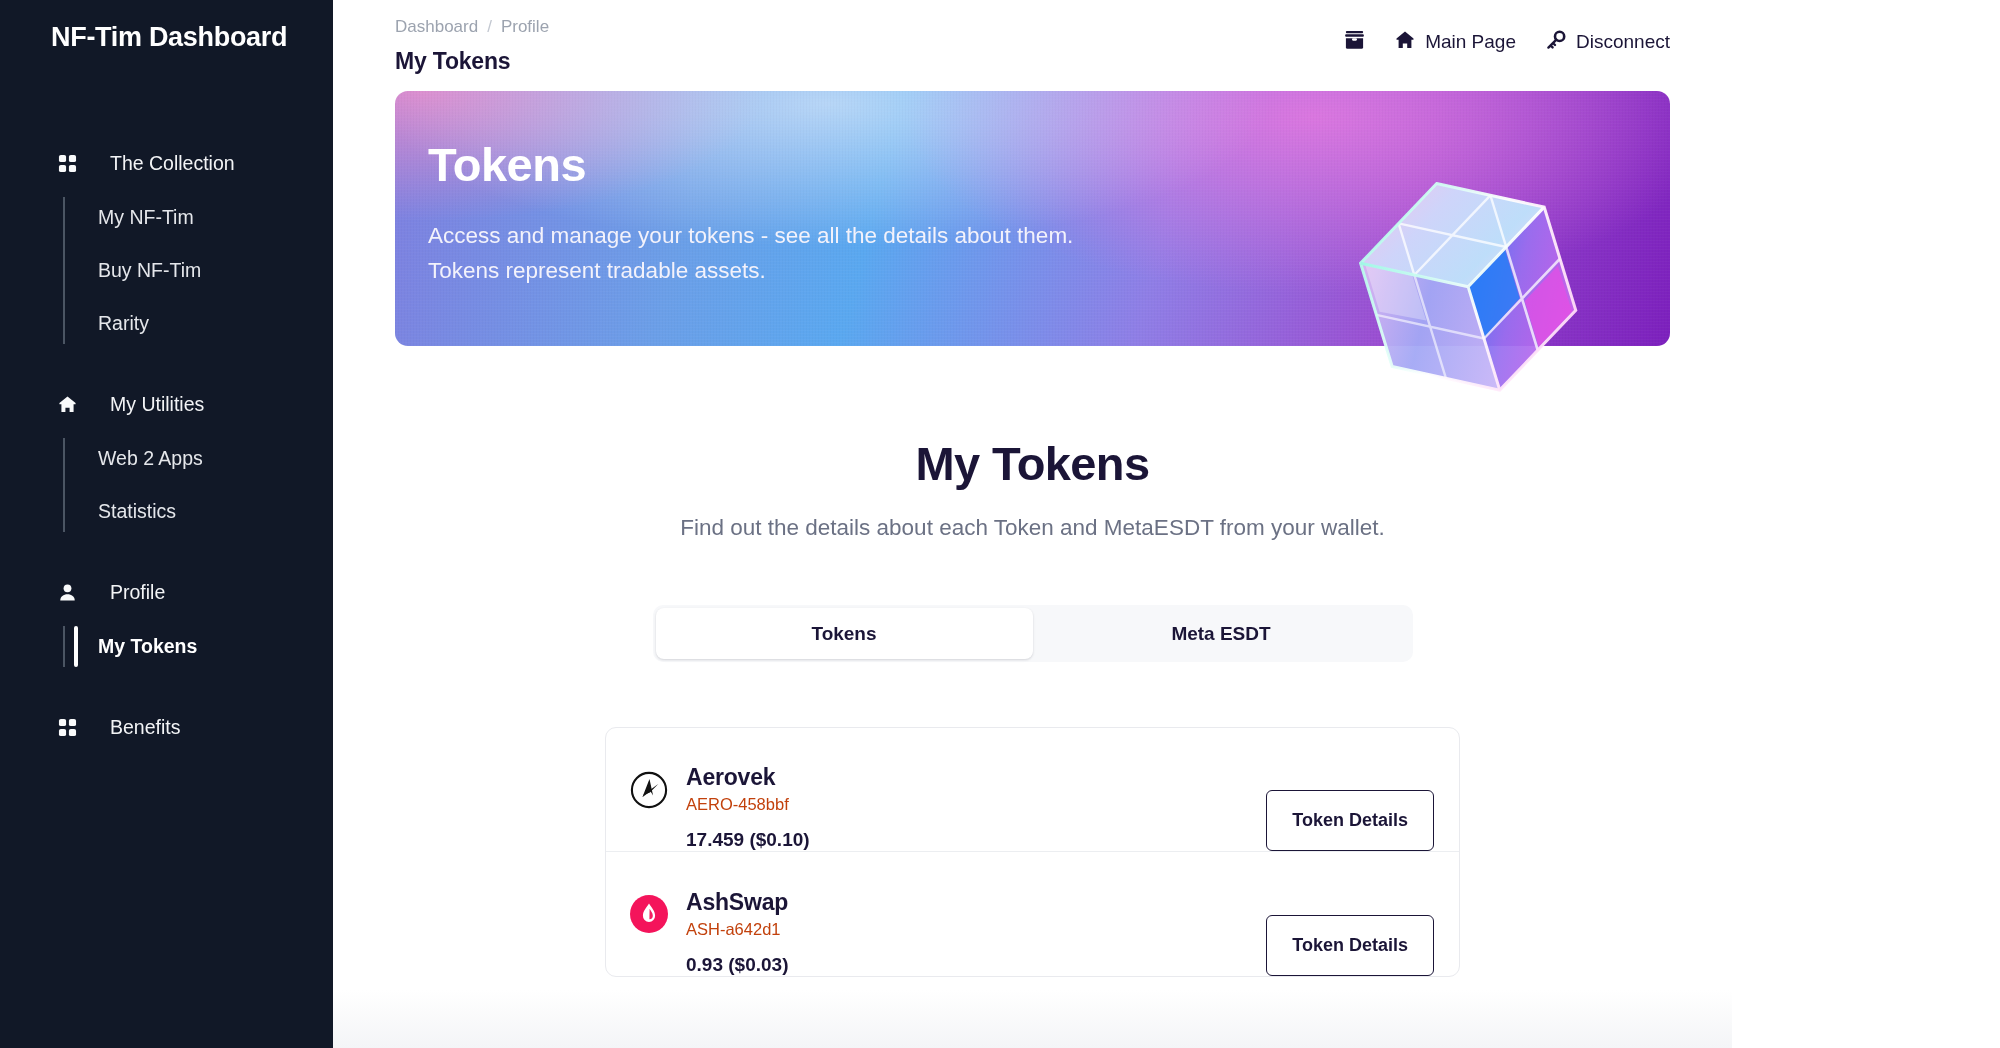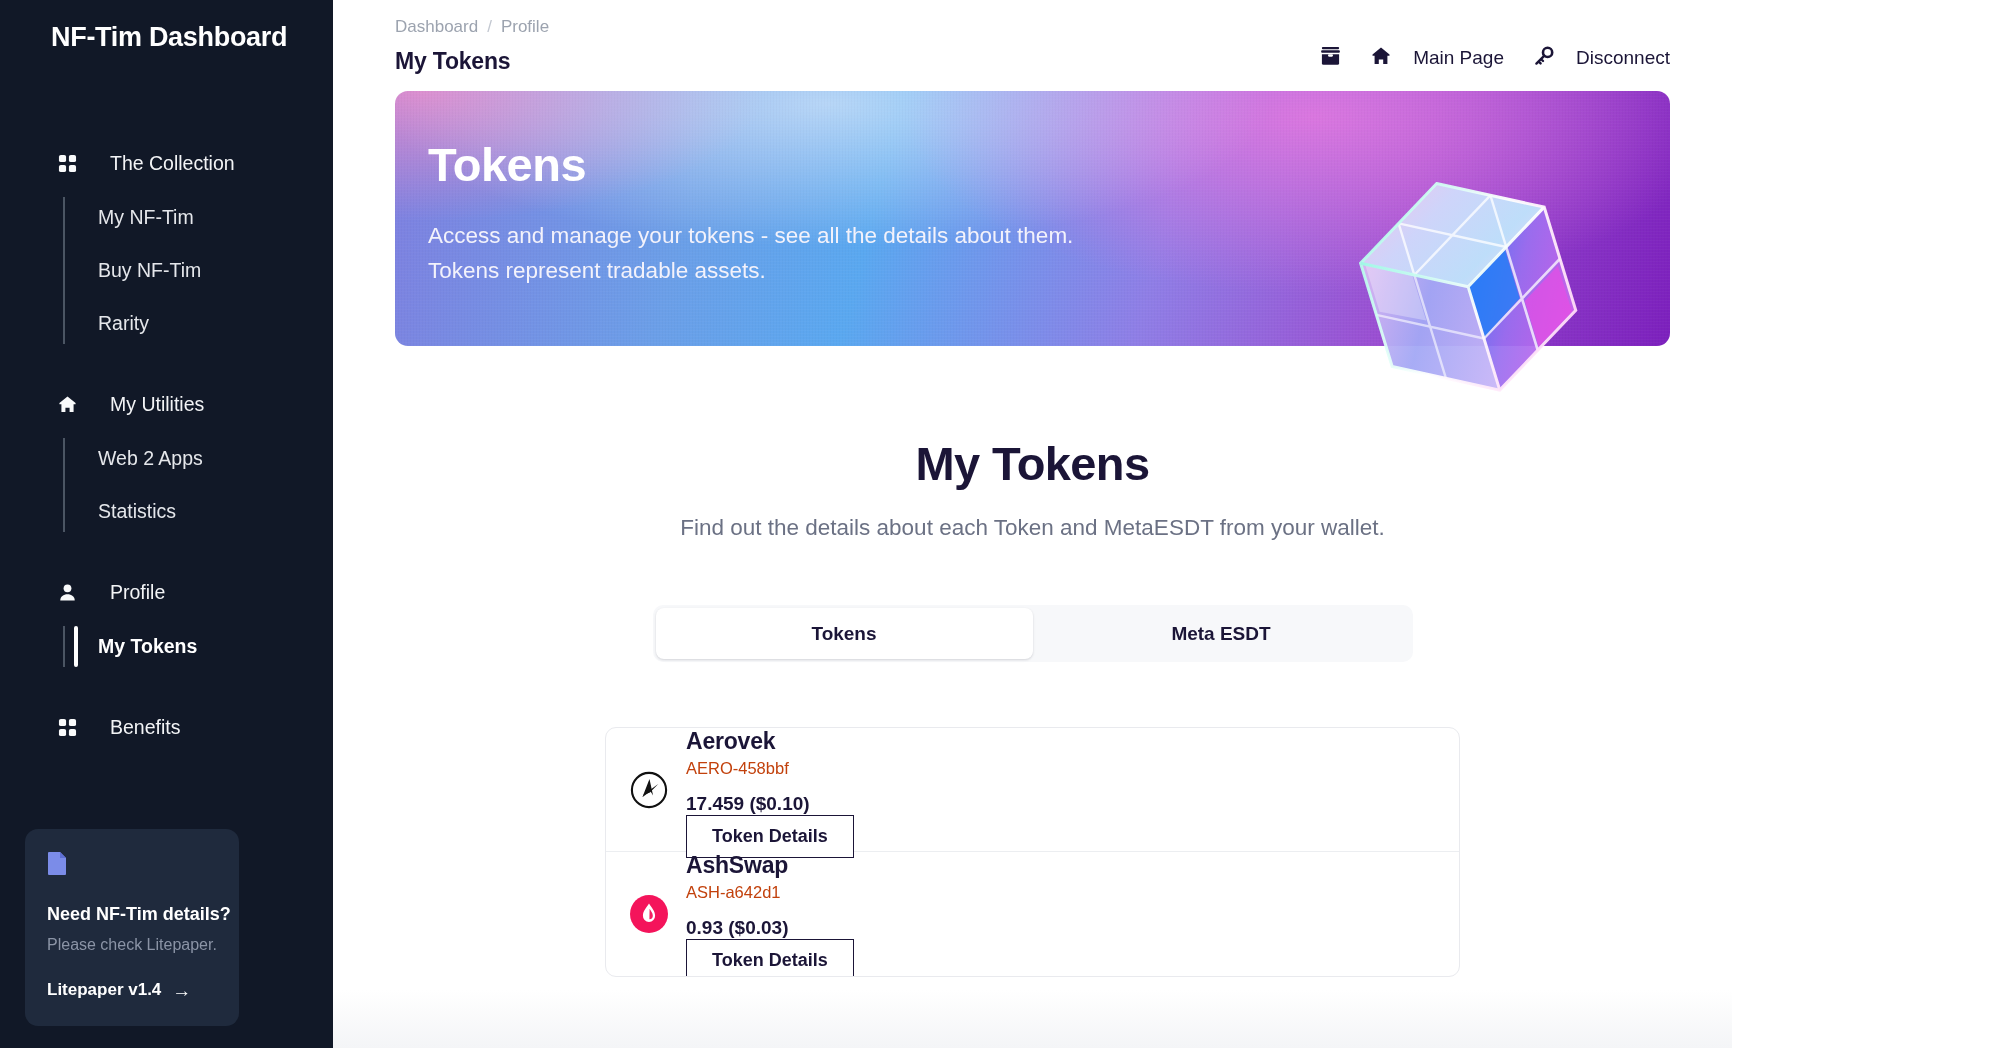--- a/index.html
+++ b/index.html
@@ -168,25 +168,24 @@
 
   .topright {
     display: flex;
     align-items: center;
     gap: 30px;
     padding-top: 20px;
   }
   .tr-item {
     display: flex;
     align-items: center;
-    gap: 22px;
+    gap: 10px;
     color: #1b1537;
     font-size: 19px;
     cursor: pointer;
-    margin-top: 16px;
   }
 
   
   .hero-wrap {
     position: relative;
     margin: 13px 62px 0 62px;
     height: 255px;
   }
   .hero {
     position: relative;
@@ -287,25 +286,24 @@
     margin: 65px auto 0 auto;
     width: 855px;
     background: #ffffff;
     border: 1px solid #e9eaee;
     border-radius: 11px;
     overflow: hidden;
   }
   .token-row {
     position: relative;
     display: flex;
-    align-items: flex-start;
+    align-items: flex-end;
     height: 124px;
     padding: 0 25px 0 80px;
     border-bottom: 1px solid #eceef1;
-    flex-direction: column;
   }
   .token-row:last-child { border-bottom: none; }
   .token-logo {
     position: absolute;
     left: 24px;
     top: 50%;
     transform: translateY(-50%);
     width: 38px; height: 38px;
   }
   .token-info { flex: 1; }
@@ -326,22 +324,22 @@
     font-weight: 700;
     color: #1b1537;
     margin-top: 15px;
   }
   .details-btn {
     border: 1.6px solid #1b1537;
     background: #ffffff;
     color: #1b1537;
     font-size: 18px;
     font-weight: 700;
-    border-radius: 0;
-    padding: 10px 25px;
+    border-radius: 6px;
+    padding: 19px 25px;
     cursor: pointer;
     font-family: "Liberation Sans", sans-serif;
     white-space: nowrap;
   }
 
   .fadeout {
     position: absolute;
     left: 0; right: 0; bottom: 0;
     height: 58px;
     background: linear-gradient(to bottom, rgba(255,255,255,0) 0%, #f4f5f7 100%);
@@ -416,34 +414,20 @@
                 <rect x="11.5" y="1" width="7.5" height="7.5" rx="2" fill="#f9fafb"></rect>
                 <rect x="1" y="11.5" width="7.5" height="7.5" rx="2" fill="#f9fafb"></rect>
                 <rect x="11.5" y="11.5" width="7.5" height="7.5" rx="2" fill="#f9fafb"></rect>
               </svg>
           </span>
           <span>Benefits</span>
         </div>
       </div>
     </nav>
 
-    <div class="lite-card">
-      <div class="lite-icon">
-        <svg width="21" height="25" viewBox="0 0 21 25">
-            <path d="M2 1h11l6 6v16a1 1 0 0 1-1 1H2a1 1 0 0 1-1-1V2a1 1 0 0 1 1-1z" fill="#7b8ce8"></path>
-            <path d="M13 1l6 6h-6V1z" fill="#5e6fd4"></path>
-          </svg>
-      </div>
-      <div class="lite-title">Need NF-Tim details?</div>
-      <div class="lite-sub">Please check Litepaper.</div>
-      <div class="lite-link">
-        <span>Litepaper v1.4</span>
-        <span class="arrow">→</span>
-      </div>
-    </div>
   </aside>
 
   <main class="main">
 
     <div class="topbar">
       <div>
         <div class="crumbs">
           <span class="c-link">Dashboard</span>
           <span class="sep">/</span>
           <span class="c-link">Profile</span>

